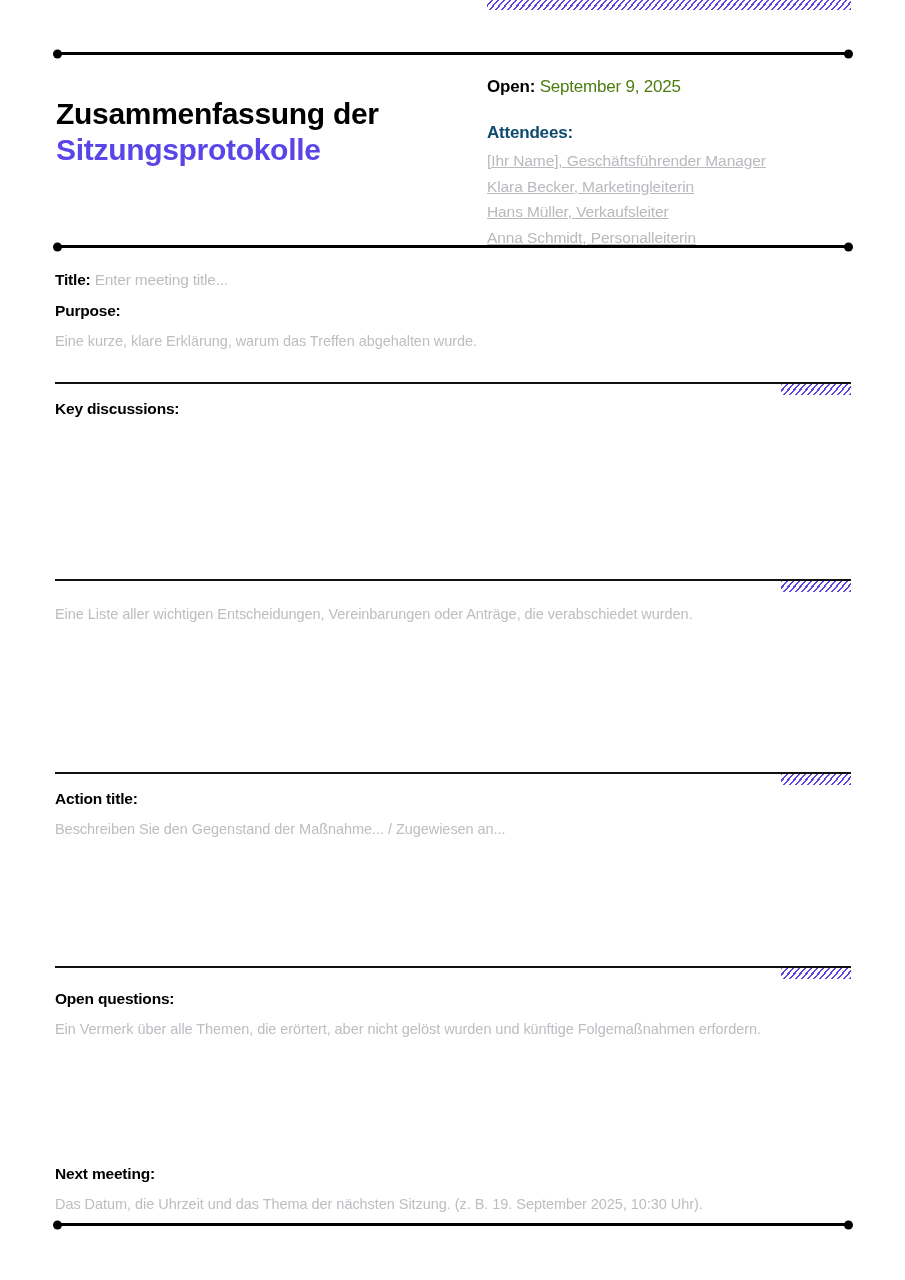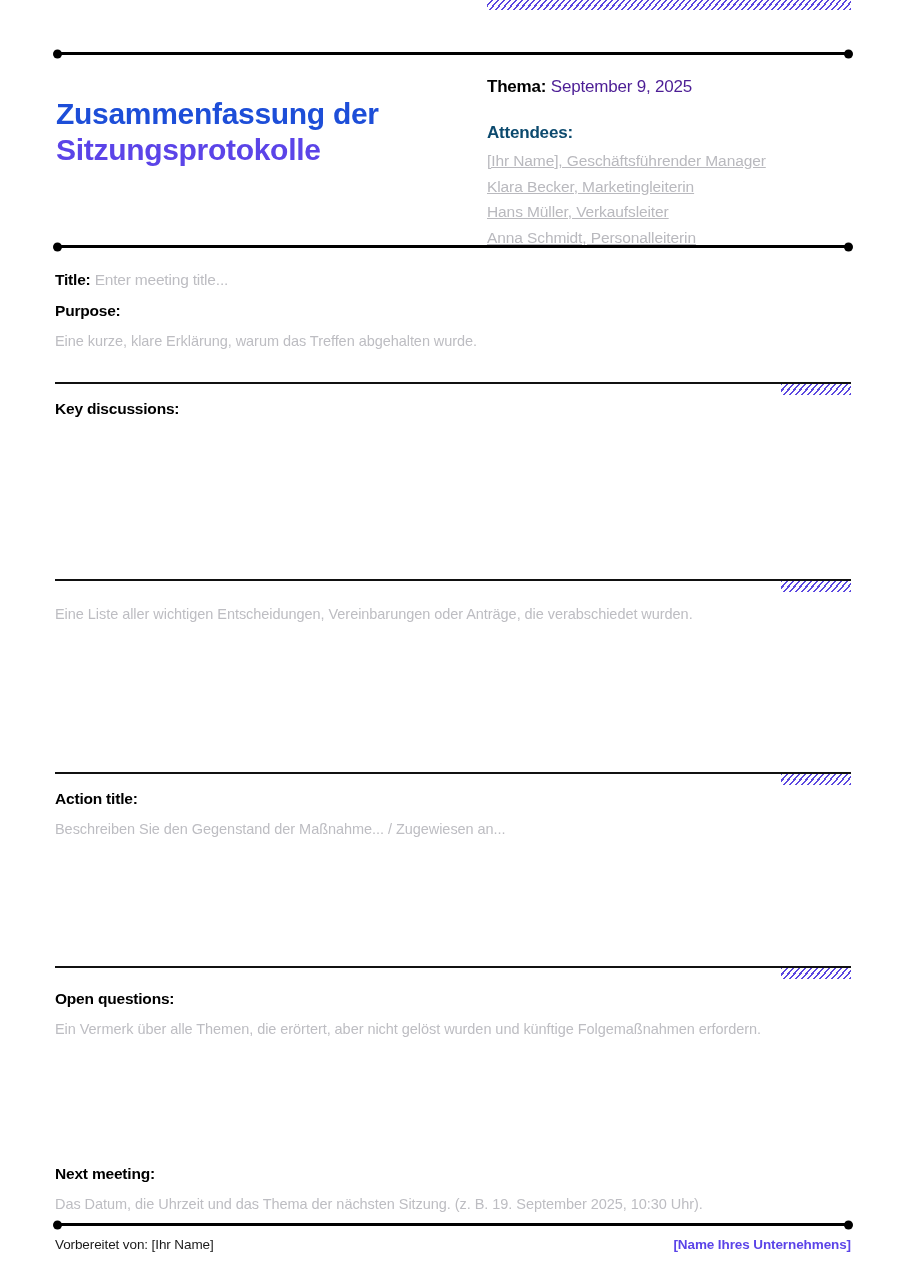--- a/index.html
+++ b/index.html
@@ -78,40 +78,40 @@
     position: absolute;
     left: 56px;
     top: 96px;
     width: 400px;
   }
   .title-line {
     font-size: 30px;
     font-weight: 700;
     letter-spacing: -0.3px;
     line-height: 36px;
-    color: #1d4ed8;
+    color: #000000;
   }
   .title-line.accent { color: #5b44e8; }
 
   .meta-block {
     position: absolute;
     left: 487px;
     top: 72px;
     width: 380px;
   }
   .meta-row {
     font-size: 17px;
     line-height: 30px;
     color: #000000;
     font-weight: 700;
     letter-spacing: -0.2px;
   }
   .meta-row .value {
     font-weight: 400;
-    color: #4c1d95;
+    color: #4d7c0f;
   }
   .meta-label-only {
     font-size: 17px;
     font-weight: 700;
     line-height: 30px;
     letter-spacing: -0.2px;
     color: #0c4a6e;
     margin-top: 16px;
   }
   .attendee {
@@ -179,21 +179,21 @@
   <div class="hatch hatch-top"></div>
 
   <div class="rule-dotted" style="top:52px"></div>
 
   <div class="title-block">
     <div class="title-line">Zusammenfassung der</div>
     <div class="title-line accent">Sitzungsprotokolle</div>
   </div>
 
   <div class="meta-block">
-    <div class="meta-row"><span>Thema:</span> <span class="value">September 9, 2025</span></div>
+    <div class="meta-row"><span>Open:</span> <span class="value">September 9, 2025</span></div>
     <div class="meta-label-only">Attendees:</div>
     <div class="attendee">[Ihr Name], Geschäftsführender Manager</div>
     <div class="attendee">Klara Becker, Marketingleiterin</div>
     <div class="attendee">Hans Müller, Verkaufsleiter</div>
     <div class="attendee">Anna Schmidt, Personalleiterin</div>
   </div>
 
   <div class="rule-dotted" style="top:245px"></div>
 
   <div class="sec" style="top:269px">
@@ -231,18 +231,14 @@
     <div class="sec-body">Ein Vermerk über alle Themen, die erörtert, aber nicht gelöst wurden und künftige Folgemaßnahmen erfordern.</div>
   </div>
 
   <div class="sec" style="top:1163px">
     <div class="sec-head">Next meeting:</div>
     <div class="sec-body">Das Datum, die Uhrzeit und das Thema der nächsten Sitzung. (z. B. 19. September 2025, 10:30 Uhr).</div>
   </div>
 
   <div class="rule-dotted" style="top:1223px"></div>
 
-  <div class="footer">
-    <div class="footer-left">Vorbereitet von: [Ihr Name]</div>
-    <div class="footer-right">[Name Ihres Unternehmens]</div>
-  </div>
 
 </div>
 
 </body></html>

